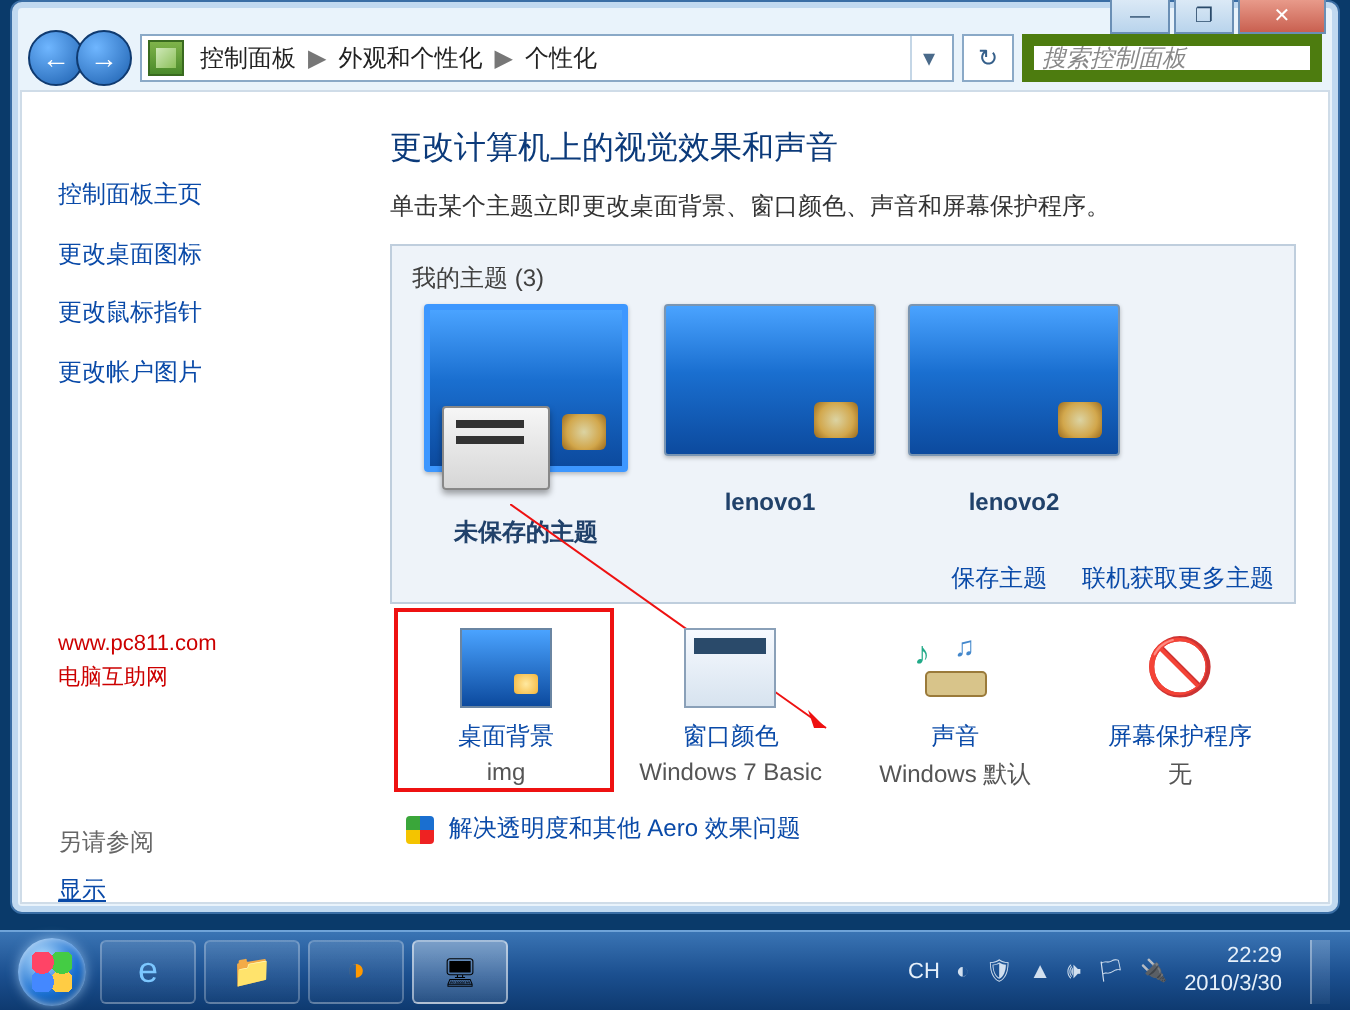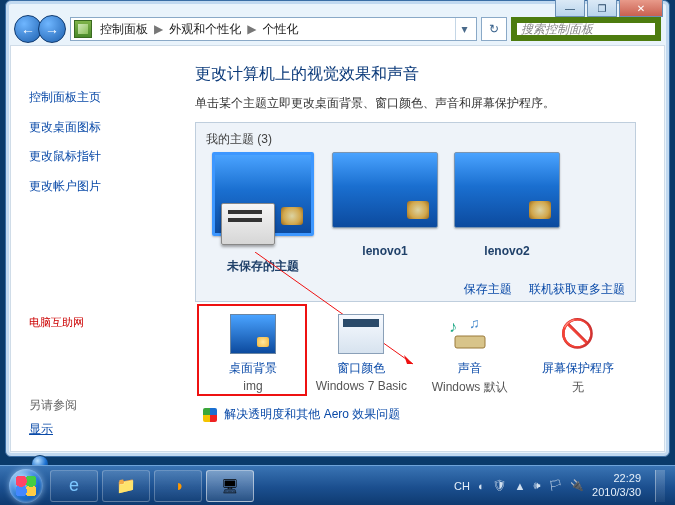--- a/index.html
+++ b/index.html
@@ -35,21 +35,21 @@
 
   
   .body { position:absolute; top:44px; left:4px; right:4px; bottom:4px; background:#fff; border:1px solid #cfdce8; display:flex; }
   .side { width:168px; padding:20px 14px 10px 18px; border-right:none; background:#fff; position:relative;margin-top:24px;}
   .side a { display:block; color:#0a4aa8; text-decoration:none; margin-bottom:14px; line-height:1.3; cursor:default;}
   .redtxt { color:#c00; font-size:11px; line-height:1.5; margin-top:120px;}
   .seealso { color:#666; margin-top:66px; margin-bottom:8px; font-size:12px;}
   .side .disp { color:#0a4aa8; text-decoration:underline; display:inline-block;}
   .win7orb { display:inline-block; width:18px; height:18px; border-radius:50%; background:radial-gradient(circle at 35% 30%, #b8e0ff 0%, #1a6fd0 55%, #04356a 100%); border:1px solid #0a3a6a; vertical-align:middle; margin:0 2px;}
 
-  .main { flex:1; padding:18px 28px 10px 16px; overflow:hidden; position:relative; }
+  .main { flex:1; padding:18px 16px 10px 16px; overflow:hidden; position:relative; }
   .h1 { font-size:16px; color:#0b3a7a; font-weight:400; margin-bottom:10px;}
   .sub { font-size:12px; color:#333; margin-bottom:10px;}
   .panel { border:1px solid #bfcedd; background:#eef3f9; padding:6px 8px 8px 8px; height:180px; overflow:hidden;}
   .panel .grp { font-size:12px; color:#404040; margin:2px 0 4px 2px;}
   .themes { display:flex; gap:12px; padding-left:4px;}
   .theme { width:110px; text-align:center;font-weight:bold; }
   .thumb { width:106px; height:76px; border:1px solid #7a95b2; background:linear-gradient(180deg,#4aa3ff 0%,#1a6fd0 45%,#0c4a9e 100%); border-radius:2px; box-shadow:0 1px 2px rgba(0,0,0,.25); position:relative; margin:0 auto;}
   .thumb::after{content:""; position:absolute; right:8px; bottom:8px; width:22px; height:18px; background:radial-gradient(circle,#ffe9a0,#f4b53a 60%,#b06a00); border-radius:3px; opacity:.85;}
   .thumb.sel { border:3px solid #3d97ff; width:102px; height:84px;}
   .mini { position:absolute; left:6px; bottom:-12px; width:54px; height:42px; background:linear-gradient(#f6f6f6,#d6d6d6); border:1px solid #888; border-radius:2px; box-shadow:0 2px 3px rgba(0,0,0,.35);}
@@ -133,20 +133,21 @@
   </div>
 
   <div class="body">
     <div class="side">
       <a>控制面板主页</a>
       <a>更改桌面图标</a>
       <a>更改鼠标指针</a>
       <a>更改帐户图片</a>
 
       <div class="redtxt">
+        <div>www.pc811.com</div>
         <div>电脑互助网</div>
       </div>
 
       <div class="seealso">另请参阅</div>
       <a class="disp">显示</a>
       <div style="margin-top:4px"><span class="win7orb"></span></div>
       <a style="margin-top:6px">任务栏和「开始」菜单</a>
       <a>轻松访问中心</a>
     </div>
 

